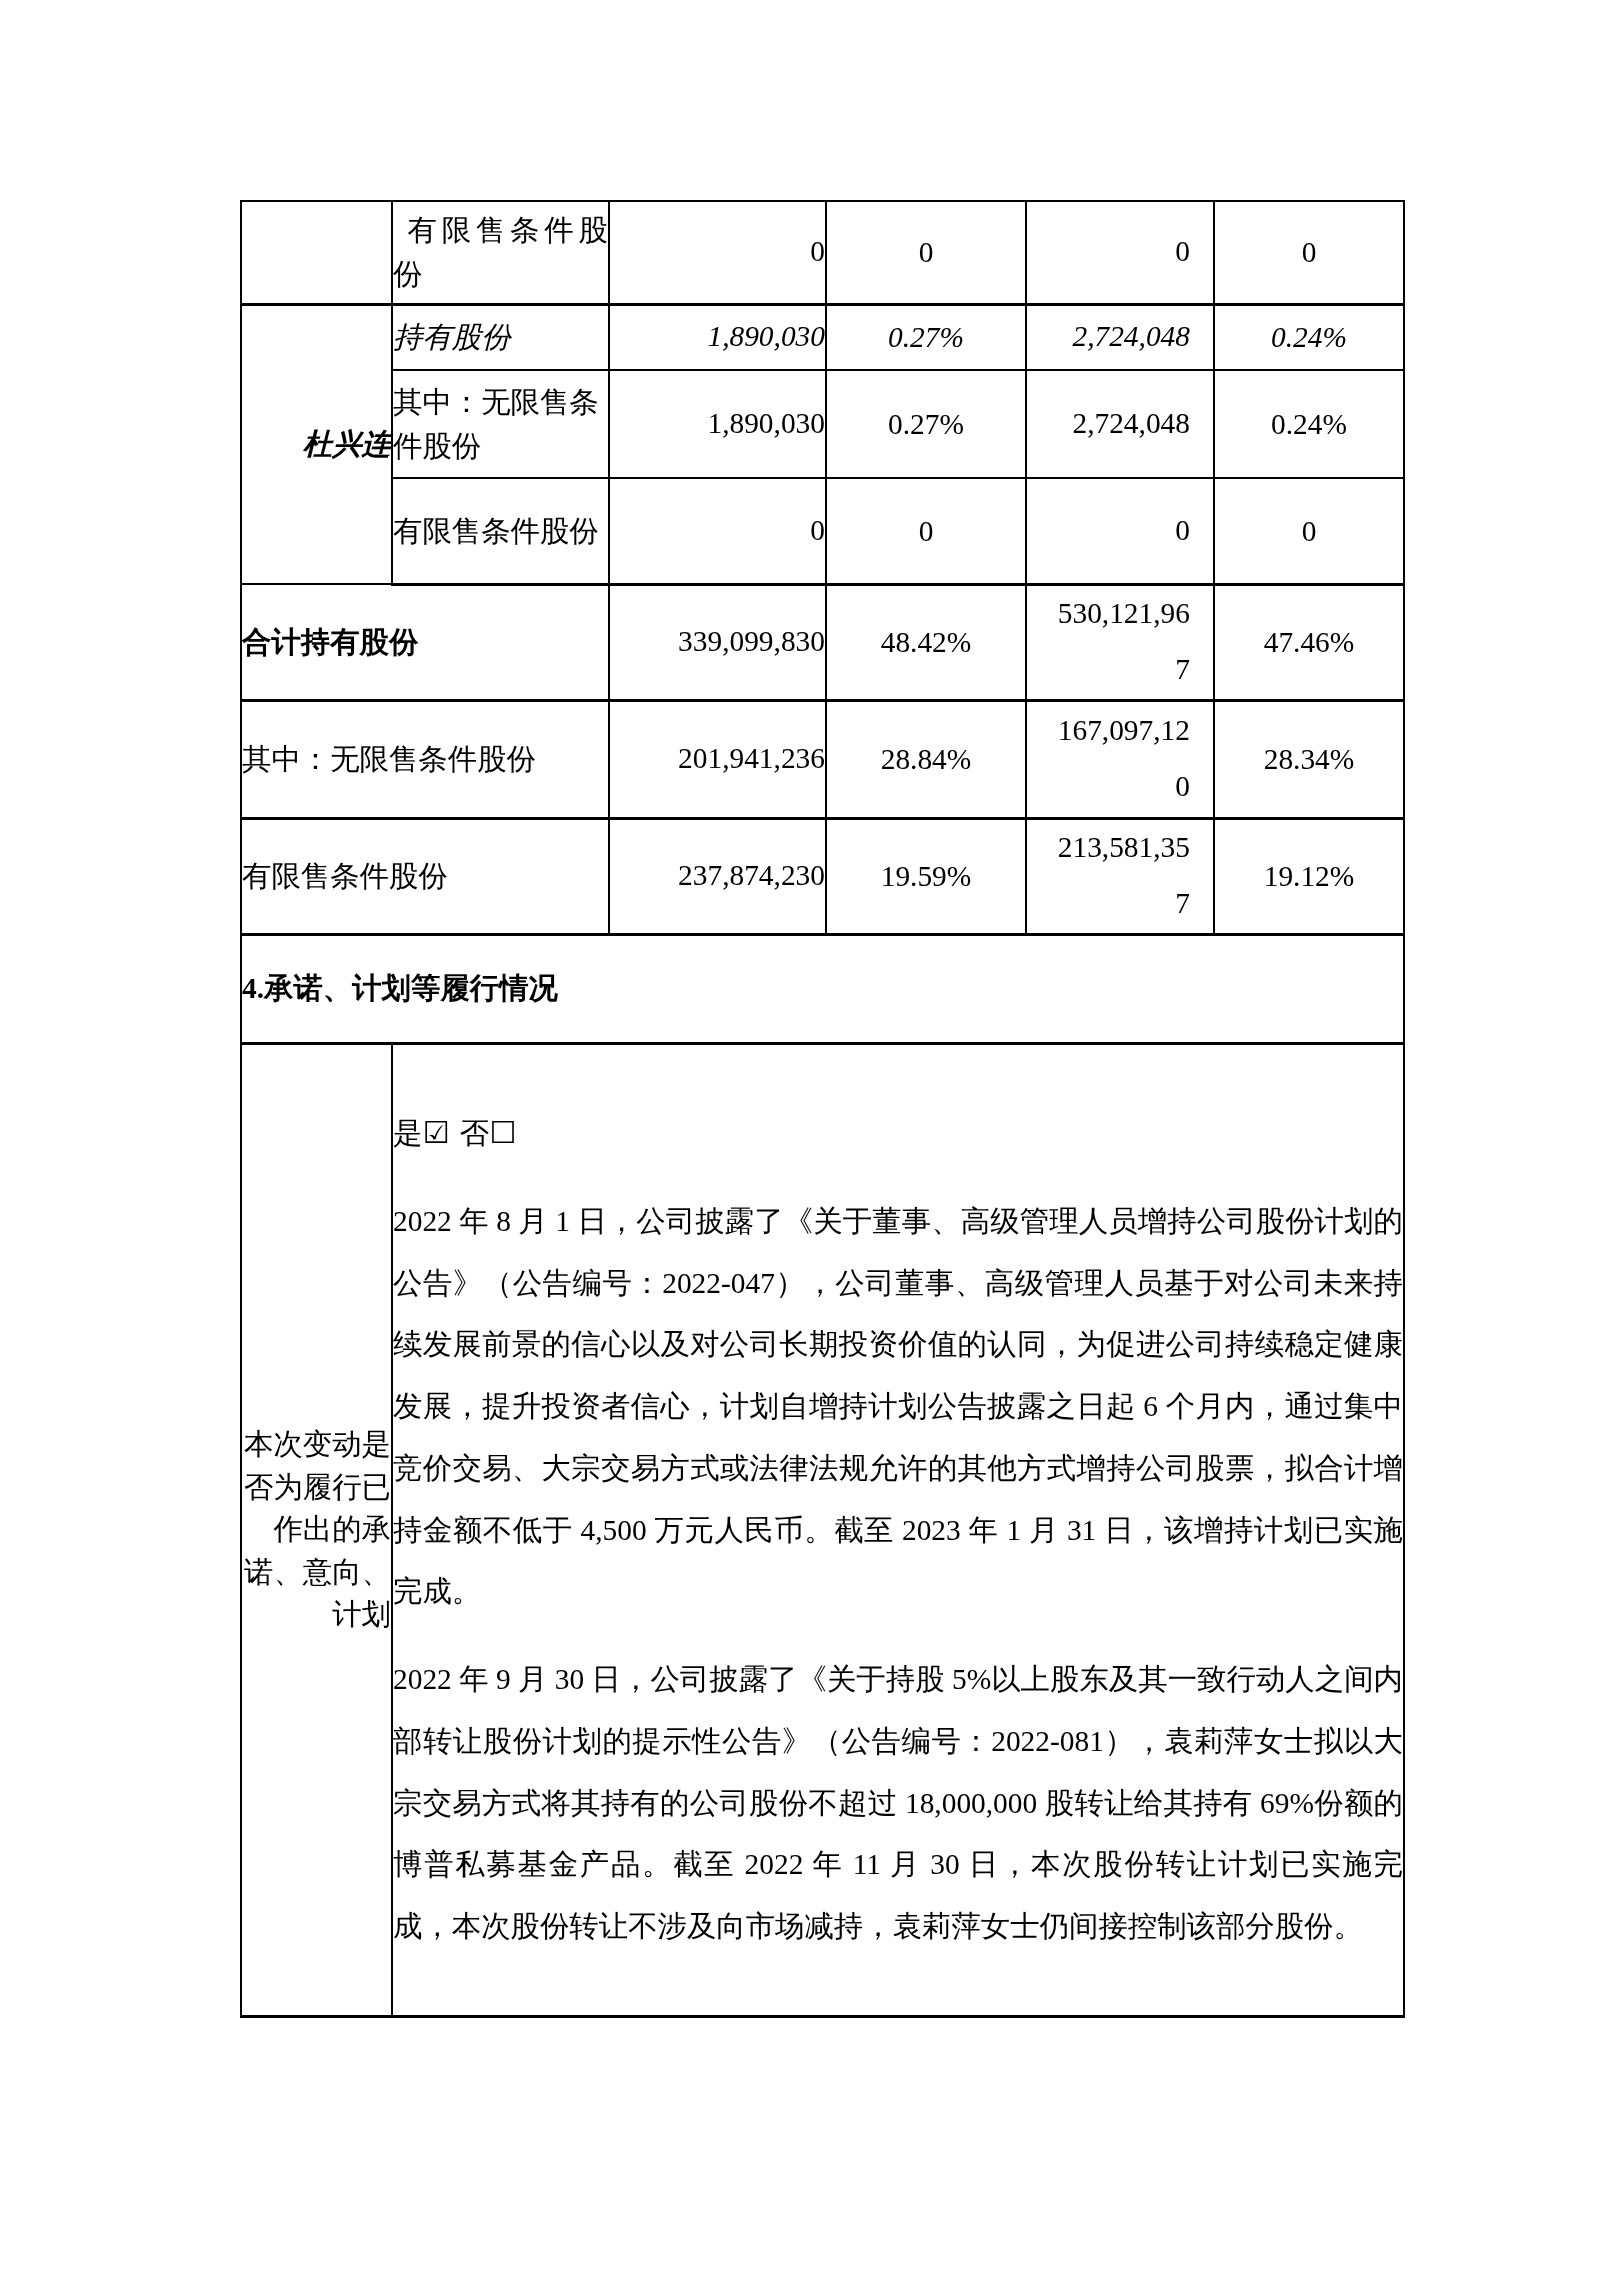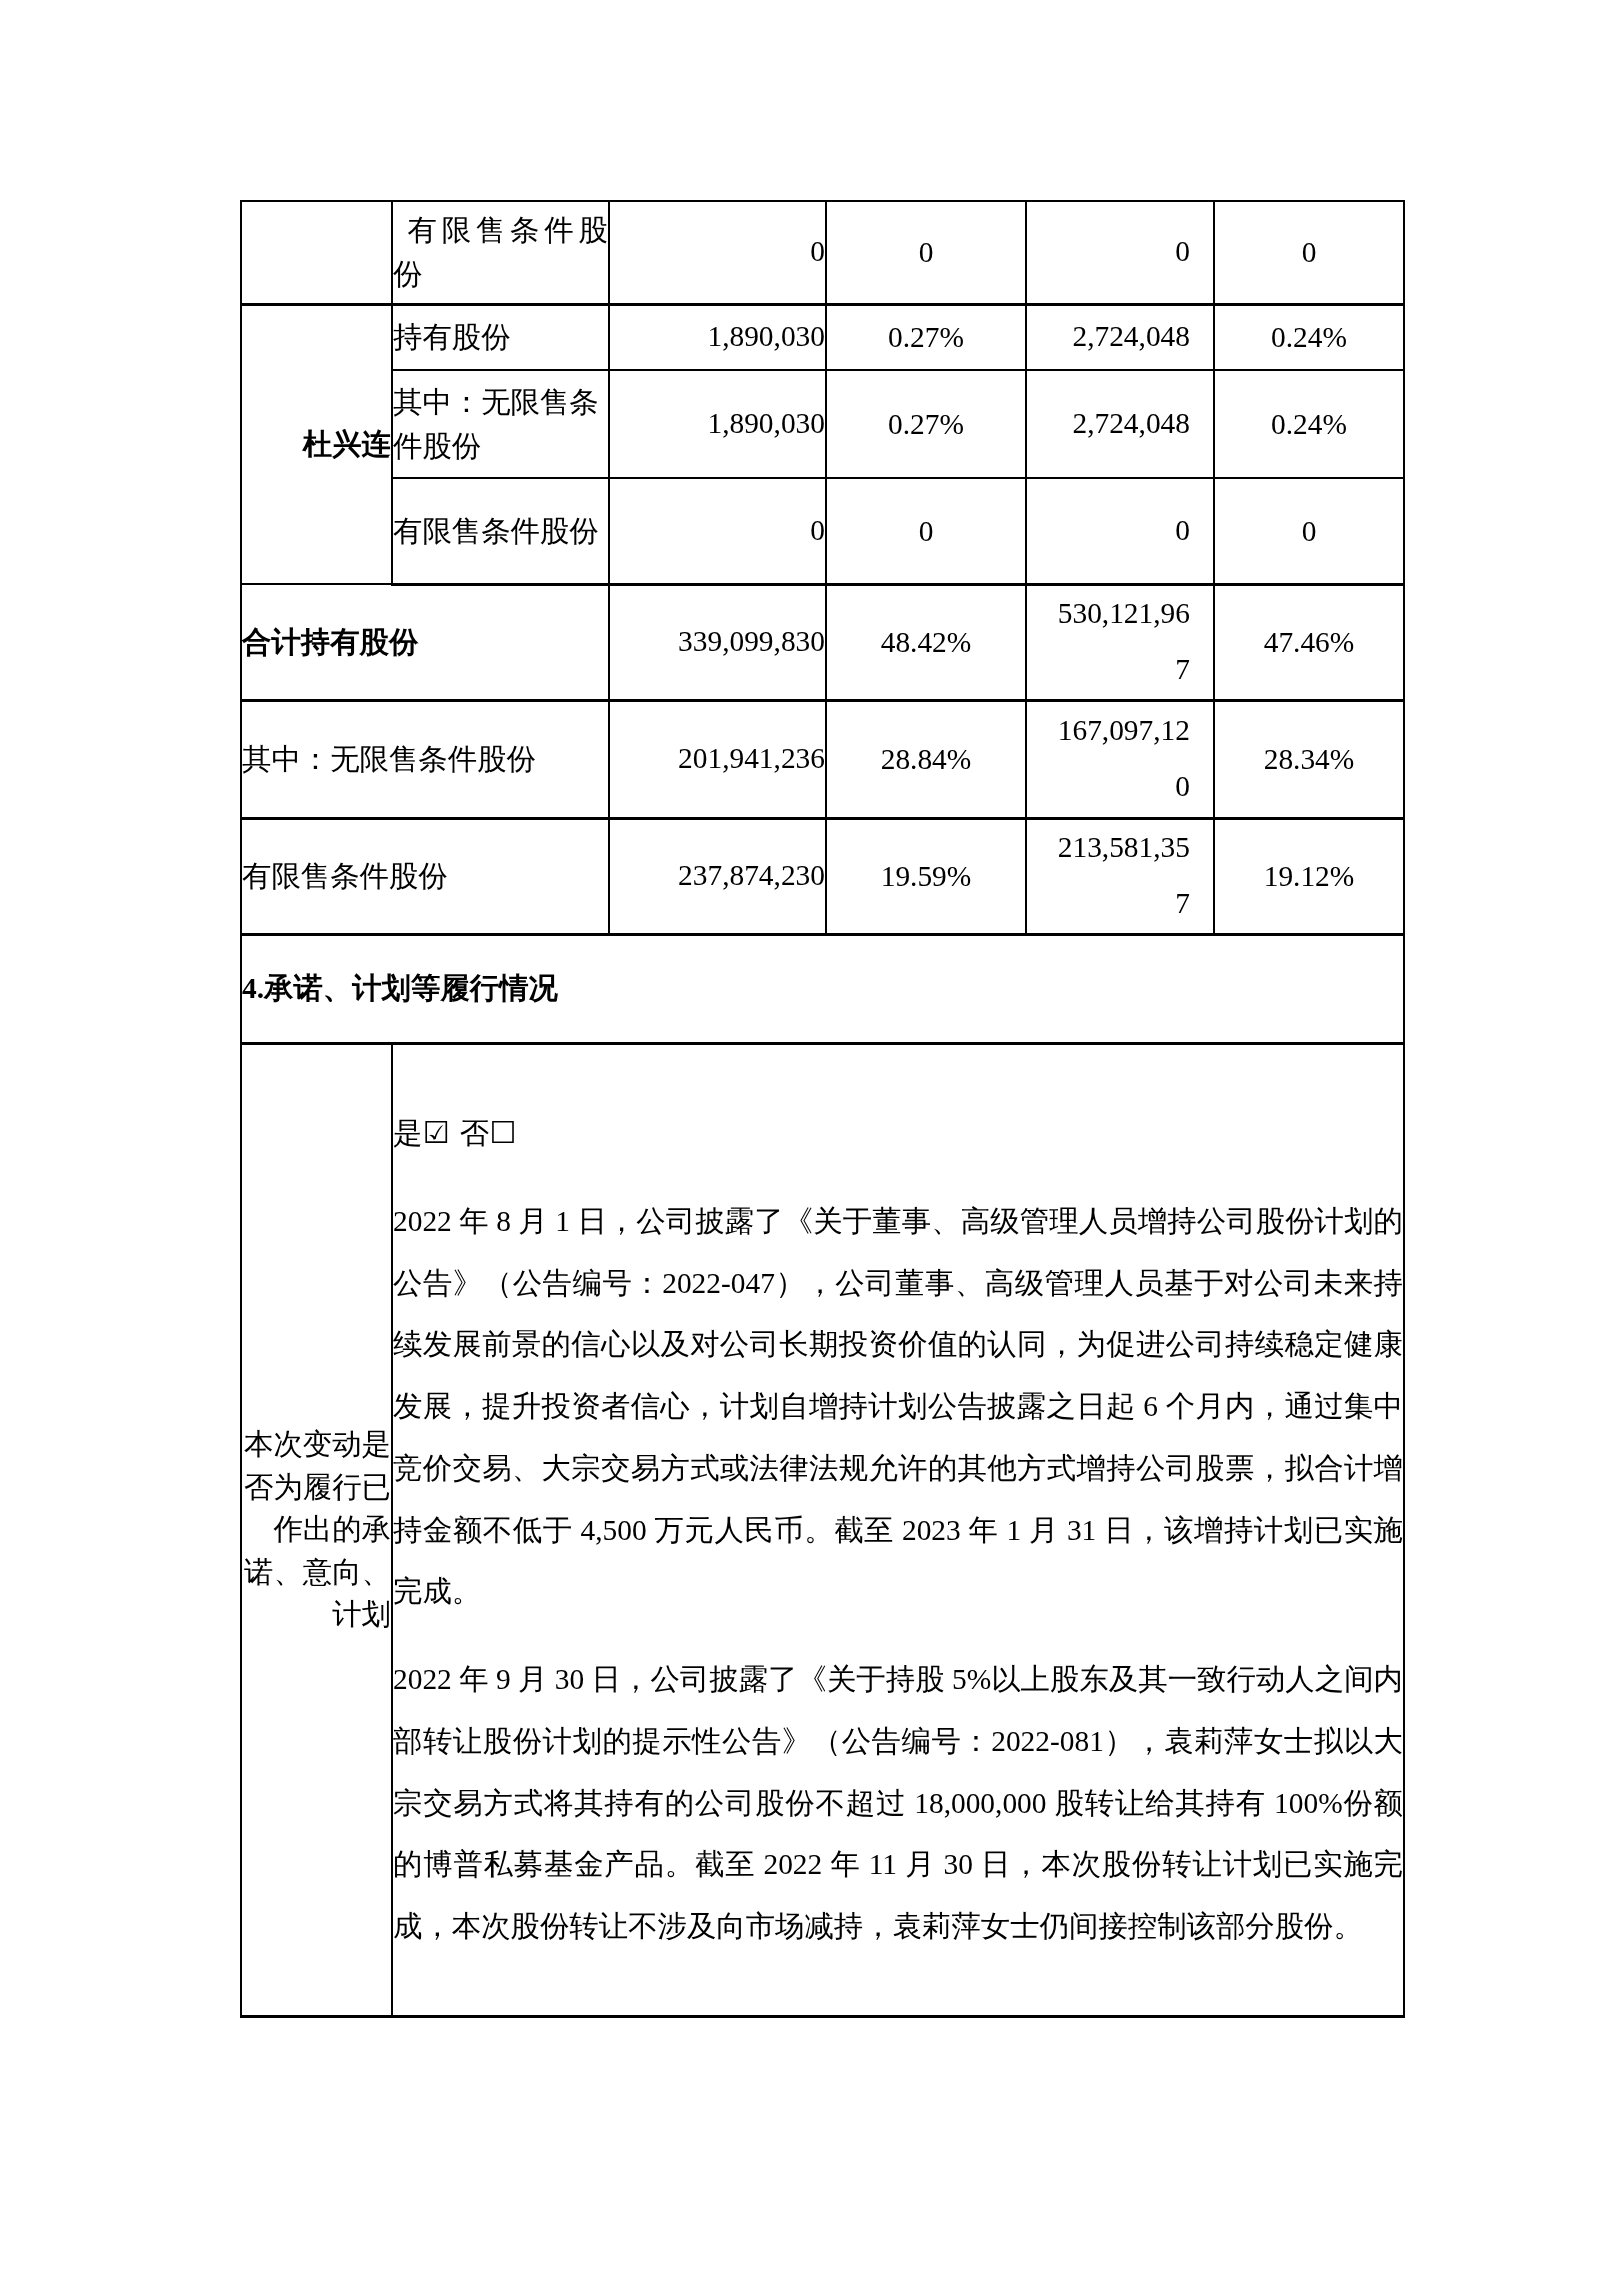--- a/index.html
+++ b/index.html
@@ -28,21 +28,21 @@
   }
   table.doc-table td {
     border: 2px solid #000;
     vertical-align: middle;
     padding: 0;
     overflow: hidden;
   }
   
   table.doc-table { border-top: 2.6px solid #000; }
   tr.row-a > td { border-top: 2.6px solid #000; border-bottom: 3.9px solid #000; }
-  tr.row-b > td { border-bottom: 2.6px solid #000; }
+  tr.row-b > td { border-bottom: 2.6px solid #000; font-style: italic; }
   tr.row-c > td { border-bottom: 2.6px solid #000; }
   tr.row-d > td { border-bottom: 3.9px solid #000; }
   tr.row-e > td { border-bottom: 3.3px solid #000; }
   tr.row-f > td { border-bottom: 3.3px solid #000; }
   tr.row-g > td { border-bottom: 3.9px solid #000; }
   tr.row-h > td { border-bottom: 3.9px solid #000; }
   tr.row-i > td { border-bottom: 3.9px solid #000; margin-top: 36px; }
 
   td.c-owner {
     font-weight: bold;
@@ -189,20 +189,20 @@
         <td class="c-section" colspan="6">4.承诺、计划等履行情况</td>
       </tr>
 
       <tr class="row-i" style="height:973px">
         <td class="commit-label">本次变动是否为履行已作出的承诺、意向、计划</td>
         <td class="commit-content" colspan="5">
           <div class="check-line">
             <span>是</span><span class="box-glyph">☑</span><span class="no-group">否</span><span class="box-glyph">☐</span>
           </div>
           <p>2022 年 8 月 1 日，公司披露了《关于董事、高级管理人员增持公司股份计划的公告》（公告编号：2022-047），公司董事、高级管理人员基于对公司未来持续发展前景的信心以及对公司长期投资价值的认同，为促进公司持续稳定健康发展，提升投资者信心，计划自增持计划公告披露之日起 6 个月内，通过集中竞价交易、大宗交易方式或法律法规允许的其他方式增持公司股票，拟合计增持金额不低于 4,500 万元人民币。截至 2023 年 1 月 31 日，该增持计划已实施完成。</p>
-          <p>2022 年 9 月 30 日，公司披露了《关于持股 5%以上股东及其一致行动人之间内部转让股份计划的提示性公告》（公告编号：2022-081），袁莉萍女士拟以大宗交易方式将其持有的公司股份不超过 18,000,000 股转让给其持有 100%份额的博普私募基金产品。截至 2022 年 11 月 30 日，本次股份转让计划已实施完成，本次股份转让不涉及向市场减持，袁莉萍女士仍间接控制该部分股份。</p>
+          <p>2022 年 9 月 30 日，公司披露了《关于持股 5%以上股东及其一致行动人之间内部转让股份计划的提示性公告》（公告编号：2022-081），袁莉萍女士拟以大宗交易方式将其持有的公司股份不超过 18,000,000 股转让给其持有 69%份额的博普私募基金产品。截至 2022 年 11 月 30 日，本次股份转让计划已实施完成，本次股份转让不涉及向市场减持，袁莉萍女士仍间接控制该部分股份。</p>
         </td>
       </tr>
 
     </tbody>
   </table>
 </div>
 
 
 </body></html>

